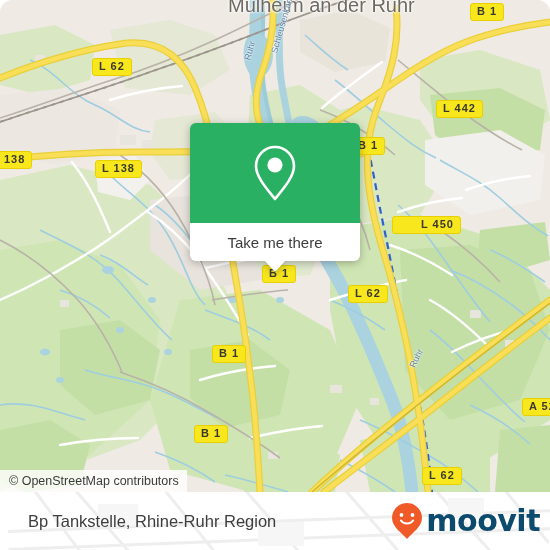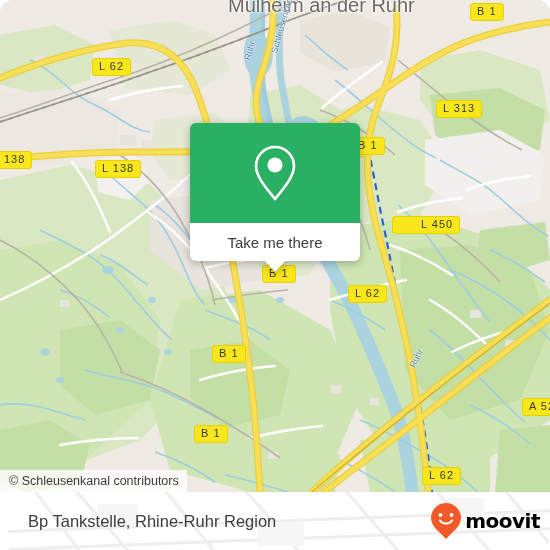--- a/index.html
+++ b/index.html
@@ -36,21 +36,21 @@
   }
 
   
   .shield {
     position: absolute;
     background: #f8e71c;
     border: 1.5px solid #e8d000;
     border-radius: 3px;
     color: #3a3a2c;
     font-size: 11px;
-    font-weight: normal;
+    font-weight: bold;
     letter-spacing: 1px;
     padding: 1px 6px 2px 6px;
     line-height: 13px;
     white-space: nowrap;
     box-sizing: border-box;
     font-family: "Liberation Sans", sans-serif;
     text-align: center;
   }
 
   
@@ -160,22 +160,22 @@
   #brand {
     position: absolute;
     right: 18px;
     top: 50%;
     transform: translateY(-50%);
     display: flex;
     align-items: center;
     gap: 2px;
   }
   #brand-name {
-    color: #000000;
-    font-size: 20px;
+    color: #0c4a6e;
+    font-size: 30px;
     font-weight: bold;
     letter-spacing: -0.5px;
     font-family: "DejaVu Sans", sans-serif;
     line-height: 30px;
   }
 </style>
 </head>
 <body>
 
 <div id="app">
@@ -356,21 +356,21 @@
     </svg>
 
     <div class="place-label" style="left:228px; top:-6px;">Mülheim an der Ruhr</div>
 
     <div class="water-label" style="left:247px; top:55px; transform: rotate(-74deg); transform-origin: left center;">Ruhr</div>
     <div class="water-label" style="left:274px; top:48px; transform: rotate(-74deg); transform-origin: left center;">Schleusenkanal</div>
     <div class="water-label" style="left:412px; top:362px; transform: rotate(-64deg); transform-origin: left center;">Ruhr</div>
 
     <div class="shield" style="left:92px;  top:58px;">L 62</div>
     <div class="shield" style="left:470px; top:3px;">B 1</div>
-    <div class="shield" style="left:436px; top:100px;">L 313</div>
+    <div class="shield" style="left:436px; top:100px;">L 442</div>
     <div class="shield" style="left:-3px;  top:151px;">138</div>
     <div class="shield" style="left:95px;  top:160px;">L 138</div>
     <div class="shield" style="left:351px; top:137px;">B 1</div>
     <div class="shield" style="left:392px; top:216px;padding-left:28px;">L 450</div>
     <div class="shield" style="left:262px; top:265px;">B 1</div>
     <div class="shield" style="left:348px; top:285px;">L 62</div>
     <div class="shield" style="left:212px; top:345px;">B 1</div>
     <div class="shield" style="left:522px; top:398px;">A 52</div>
     <div class="shield" style="left:194px; top:425px;">B 1</div>
     <div class="shield" style="left:422px; top:467px;">L 62</div>
@@ -381,21 +381,21 @@
           <path d="M24 4 C13.5 4 5 12.5 5 23 C5 34 16 46 24 56 C32 46 43 34 43 23 C43 12.5 34.5 4 24 4 Z" fill="none" stroke="#ffffff" stroke-width="2.6" stroke-linejoin="round"></path>
           <circle cx="24" cy="22" r="7.6" fill="#ffffff"></circle>
         </svg>
       </div>
       <div id="popup-footer">
         <span id="popup-footer-label">Take me there</span>
         <div id="popup-tail"></div>
       </div>
     </div>
 
-    <div id="attribution">© Schleusenkanal contributors</div>
+    <div id="attribution">© OpenStreetMap contributors</div>
   </div>
 
   <div id="bottom-bar">
     <svg id="bottom-bar-watermark" viewBox="0 0 550 58" preserveAspectRatio="none">
       <rect x="0" y="0" width="550" height="58" fill="#ffffff"></rect>
       <g stroke="#eeeeee" stroke-width="3" fill="none">
         <path d="M20,-10 L80,70"></path>
         <path d="M60,-10 L130,70"></path>
         <path d="M150,-10 L215,70"></path>
         <path d="M230,-10 L300,70"></path>

